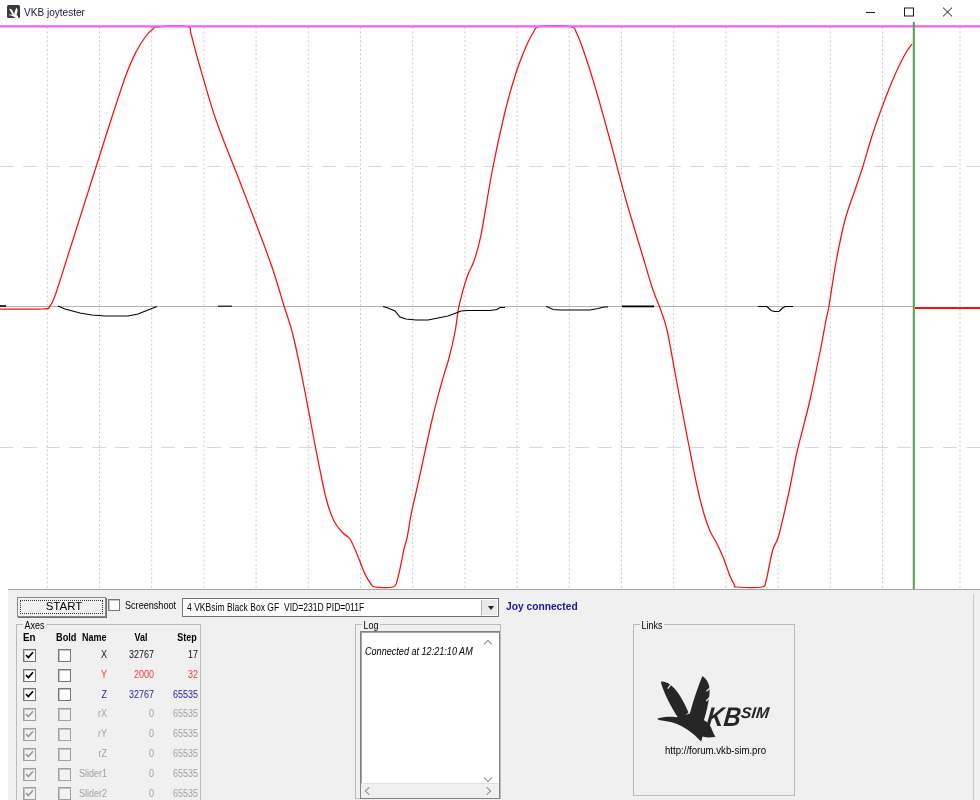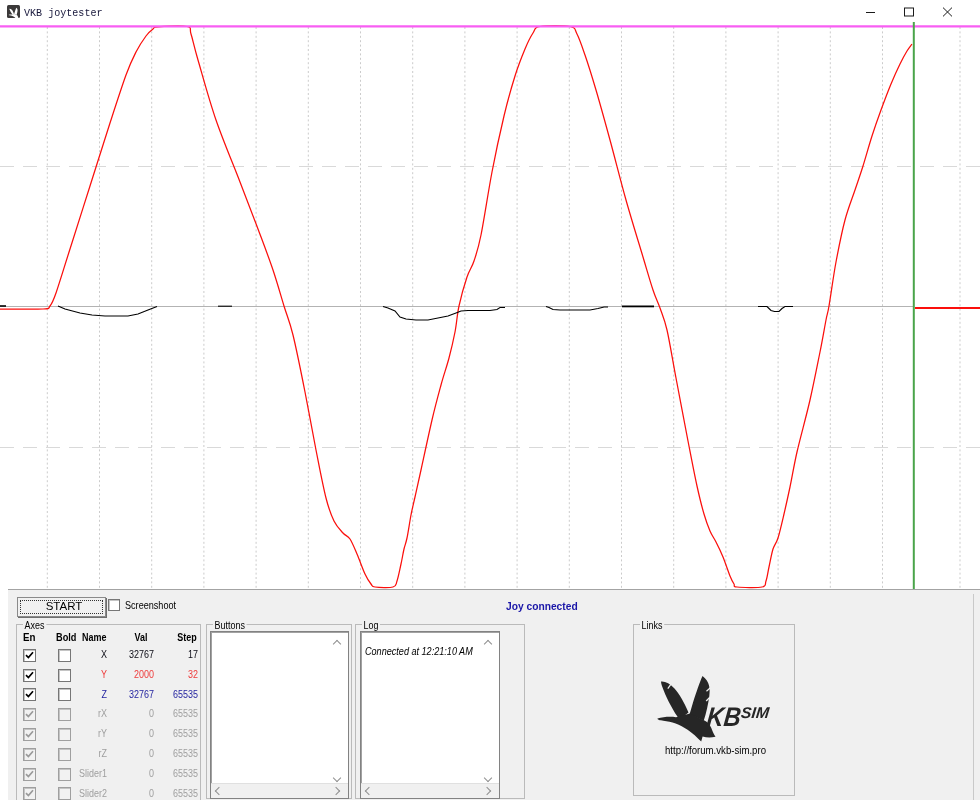--- a/index.html
+++ b/index.html
@@ -1,19 +1,19 @@
 <!DOCTYPE html>
 <html><head>
 <meta charset="utf-8">
 <style>
   html,body{margin:0;padding:0;}
   body{width:980px;height:800px;overflow:hidden;background:#fff;
        font-family:"Liberation Sans",sans-serif;position:relative;}
   .abs{position:absolute;}
-  #titlebar{position:absolute;left:0;top:0;width:980px;height:25px;background:#fff;font-family:Liberation Mono, monospace;}
+  #titlebar{position:absolute;left:0;top:0;width:980px;height:25px;background:#fff;}
   #apptitle{position:absolute;left:24px;top:5.5px;font-size:11.5px;color:#16163a;
             transform:scaleX(0.875);transform-origin:0 50%;white-space:pre;}
   #panel{position:absolute;left:8px;top:589px;width:980px;height:211px;background:#f0f0f0;border-top:1px solid #a3a3a3;box-sizing:border-box;}
   .grp{position:absolute;border:1px solid #bababa;background:#f0f0f0;box-sizing:border-box;}
   .grplab{position:absolute;top:-6.5px;left:5.5px;background:#f0f0f0;padding:0 2px;font-size:11.5px;color:#000;line-height:12px;
           transform:scaleX(0.78);transform-origin:0 50%;white-space:pre;}
   .btn{position:absolute;left:9px;top:7px;width:89px;height:20px;background:#f1f1f1;text-indent:5px;
        border:1px solid #8a8a8a;box-sizing:border-box;box-shadow:1px 1px 0 #6e6e6e;
        font-size:11.5px;text-align:center;line-height:17px;color:#000;}
   .btn .foc{position:absolute;left:2px;top:2px;right:2px;bottom:2px;border:1px dotted #333;}
@@ -90,20 +90,26 @@
       <polyline points="758,306.5 767,306.5 769,308.5 771,310.5 774.5,311.5 779,311.5 782,308.5 785,306.5 793,306.5"></polyline>
       <polyline points="622,306.4 654,306.4" stroke-width="1.8"></polyline>
       <polyline points="0,306 6,306" stroke-width="1.6"></polyline>
     </g>
 </svg>
 
 <div id="panel">
   <div class="btn">START<div class="foc"></div></div>
   <div class="cb" style="left:100px;top:9px;width:11.5px;height:11.5px;"></div>
   <div class="t" style="left:116.6px;top:9px;transform:scaleX(0.79);">Screenshoot</div>
+  <div class="combo">
+    <div class="txt">4 VKBsim Black Box GF  VID=231D PID=011F</div>
+    <div class="cbtn">
+        <div class="arr"></div>
+      </div>
+  </div>
   <div class="t" style="left:498px;top:10.2px;font-weight:bold;color:#1a16a8;transform:scaleX(0.89);">Joy connected</div>
   <div style="position:absolute;left:965px;top:4px;width:1px;height:207px;background:#c9c9c9;"></div>
 
   <div class="grp" id="gAxes" style="left:8px;top:34px;width:185px;height:178px;">
     <div class="grplab">Axes</div>
   <div class="t hdr" style="left:6px;top:5.8px;transform:scaleX(0.85);">En</div>
       <div class="t hdr" style="left:39px;top:5.8px;transform:scaleX(0.80);">Bold</div>
       <div class="t hdr" style="left:64.5px;top:5.8px;transform:scaleX(0.78);">Name</div>
       <div class="ct hdr" style="left:103.5px;top:5.8px;width:40px;">Val</div>
       <div class="ct hdr" style="left:150px;top:5.8px;width:40px;">Step</div>
@@ -173,32 +179,21 @@
       <div class="cb dis" style="left:6px;top:162.4px;">
         <svg width="9" height="9" viewBox="0 0 9 9">
           <path d="M1 4.2 L3.4 6.6 L8 1.2" stroke="#9a9a9a" stroke-width="1.7" fill="none"></path>
         </svg>
       </div>
       <div class="cb dis" style="left:40.5px;top:162.4px;"></div>
       <div class="rt" style="left:50px;top:161.6px;width:40px;color:#9e9e9e;">Slider2</div>
       <div class="rt" style="left:97px;top:161.6px;width:40px;color:#9e9e9e;">0</div>
       <div class="rt" style="left:140.5px;top:161.6px;width:40px;color:#9e9e9e;">65535</div>
     </div>
-  <div class="grp" style="left:198px;top:34px;width:146px;height:175px;">
-    <div class="grplab">Buttons</div>
-    <div class="lb" style="left:3px;top:6px;width:139px;height:168px;">
-      <div class="chev" style="right:8px;top:9px;transform:rotate(-135deg);"></div>
-      <div class="chev" style="right:8px;top:143px;transform:rotate(45deg);"></div>
-      <div class="hscroll">
-        <div class="chev" style="left:5px;top:4px;transform:rotate(135deg);"></div>
-        <div class="chev" style="right:9px;top:4px;transform:rotate(-45deg);"></div>
-      </div>
-    </div>
-  </div>
-  <div class="grp" style="left:347px;top:34px;width:170px;height:175px;">
+  <div class="grp" style="left:347px;top:34px;width:146px;height:175px;">
     <div class="grplab">Log</div>
     <div class="lb" style="left:4px;top:6px;width:140px;height:168px;">
       <div class="t" style="left:4px;top:12.9px;transform:scaleX(0.79);">Connected at 12:21:10 AM</div>
       <div class="chev" style="right:8px;top:9px;transform:rotate(-135deg);"></div>
       <div class="chev" style="right:8px;top:143px;transform:rotate(45deg);"></div>
       <div class="hscroll">
         <div class="chev" style="left:5px;top:4px;transform:rotate(135deg);"></div>
         <div class="chev" style="right:9px;top:4px;transform:rotate(-45deg);"></div>
       </div>
     </div>

